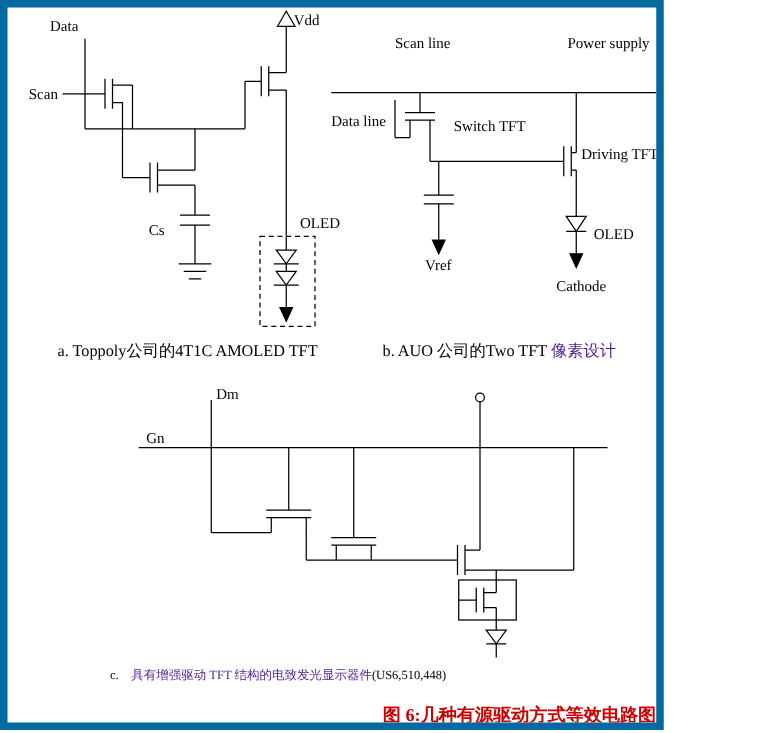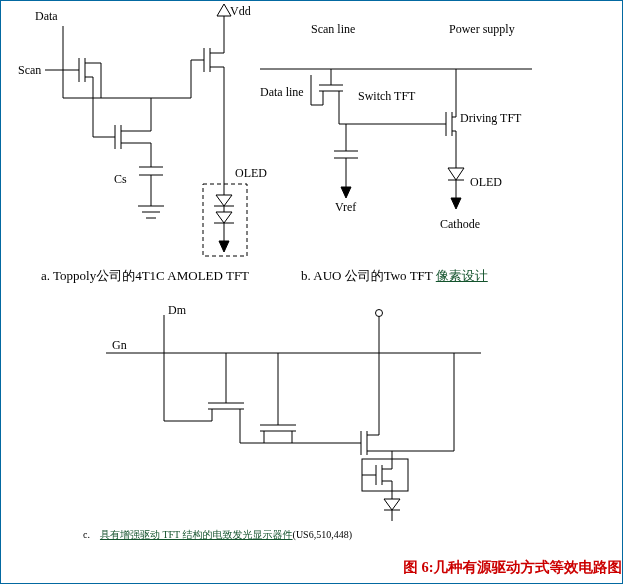--- a/index.html
+++ b/index.html
@@ -1,29 +1,29 @@
 <!DOCTYPE html>
 <html><head>
 <meta charset="utf-8">
 <style>
   *{box-sizing:border-box}
   body{margin:0;background:#fff}
-  .page{position:relative;width:623px;height:584px;border:1px solid #0369a1;background:#fff;
+  .page{position:relative;width:531px;height:584px;border:6px solid #0369a1;background:#fff;
         font-family:"Liberation Serif","DejaVu Serif",serif;color:#000;overflow:hidden}
   .schem{position:absolute}
   .schem path,.schem rect,.schem circle,.schem polygon{stroke:#000;stroke-width:1;fill:none}
   .schem polygon.filled{fill:#000}
   .schem .dashed{stroke-dasharray:4 3}
   .schem text{font-size:12px;fill:#000;stroke:none;font-family:inherit}
   .cap{position:absolute;font-size:13px;white-space:nowrap}
   .cap-a{left:40px;top:266px}
   .cap-b{left:300px;top:266px}
   .cap-c{left:82px;top:527px;font-size:10px}
   .cap-c .prefix{margin-right:10px}
-  .redlink{color:#14532d;text-decoration:underline;cursor:pointer}
+  .redlink{color:#4c1d95;cursor:pointer}
   .fig-caption{position:absolute;left:0;top:557px;width:100%;text-align:right;
                color:#cc0000;font-weight:bold;font-size:14.5px}
 </style>
 </head>
 <body>
 
 <div class="page">
 
   <svg class="schem" style="left:0;top:0" width="290" height="295" viewBox="0 0 290 295">
     <g>

